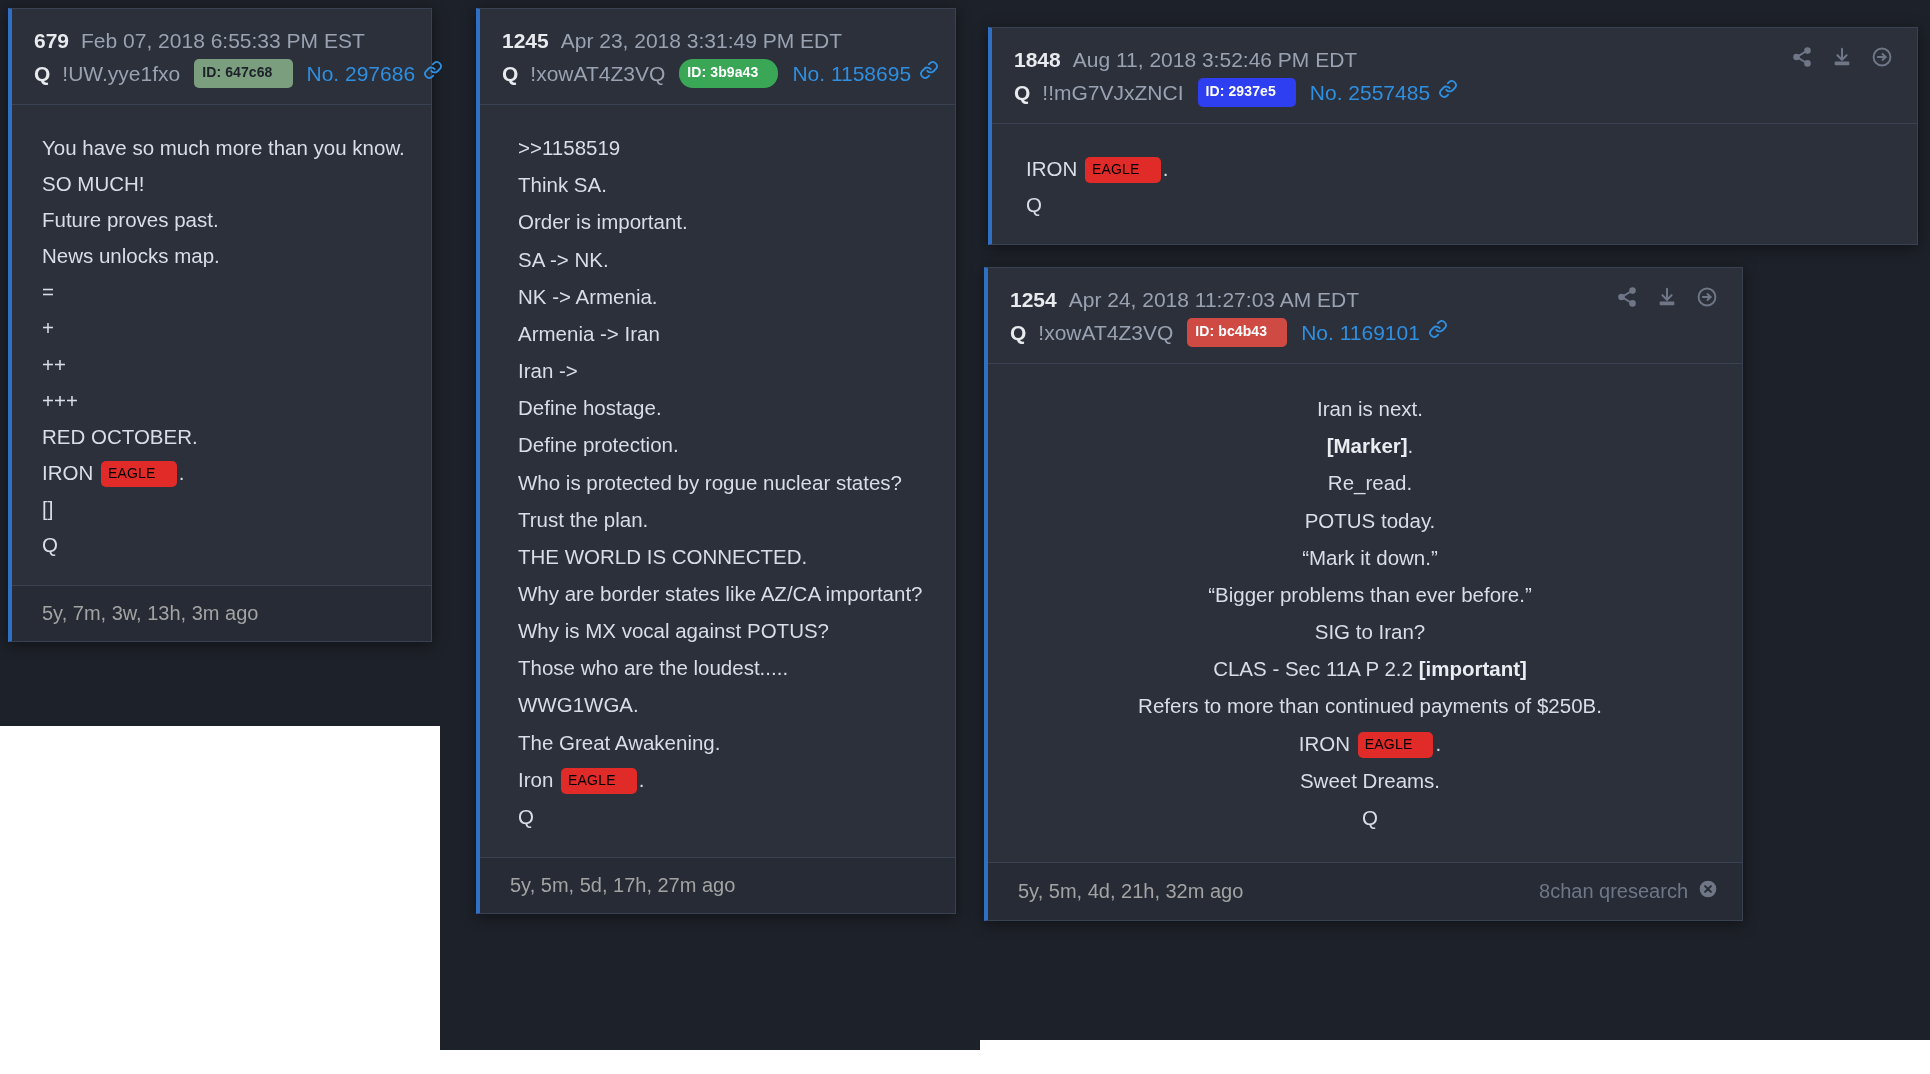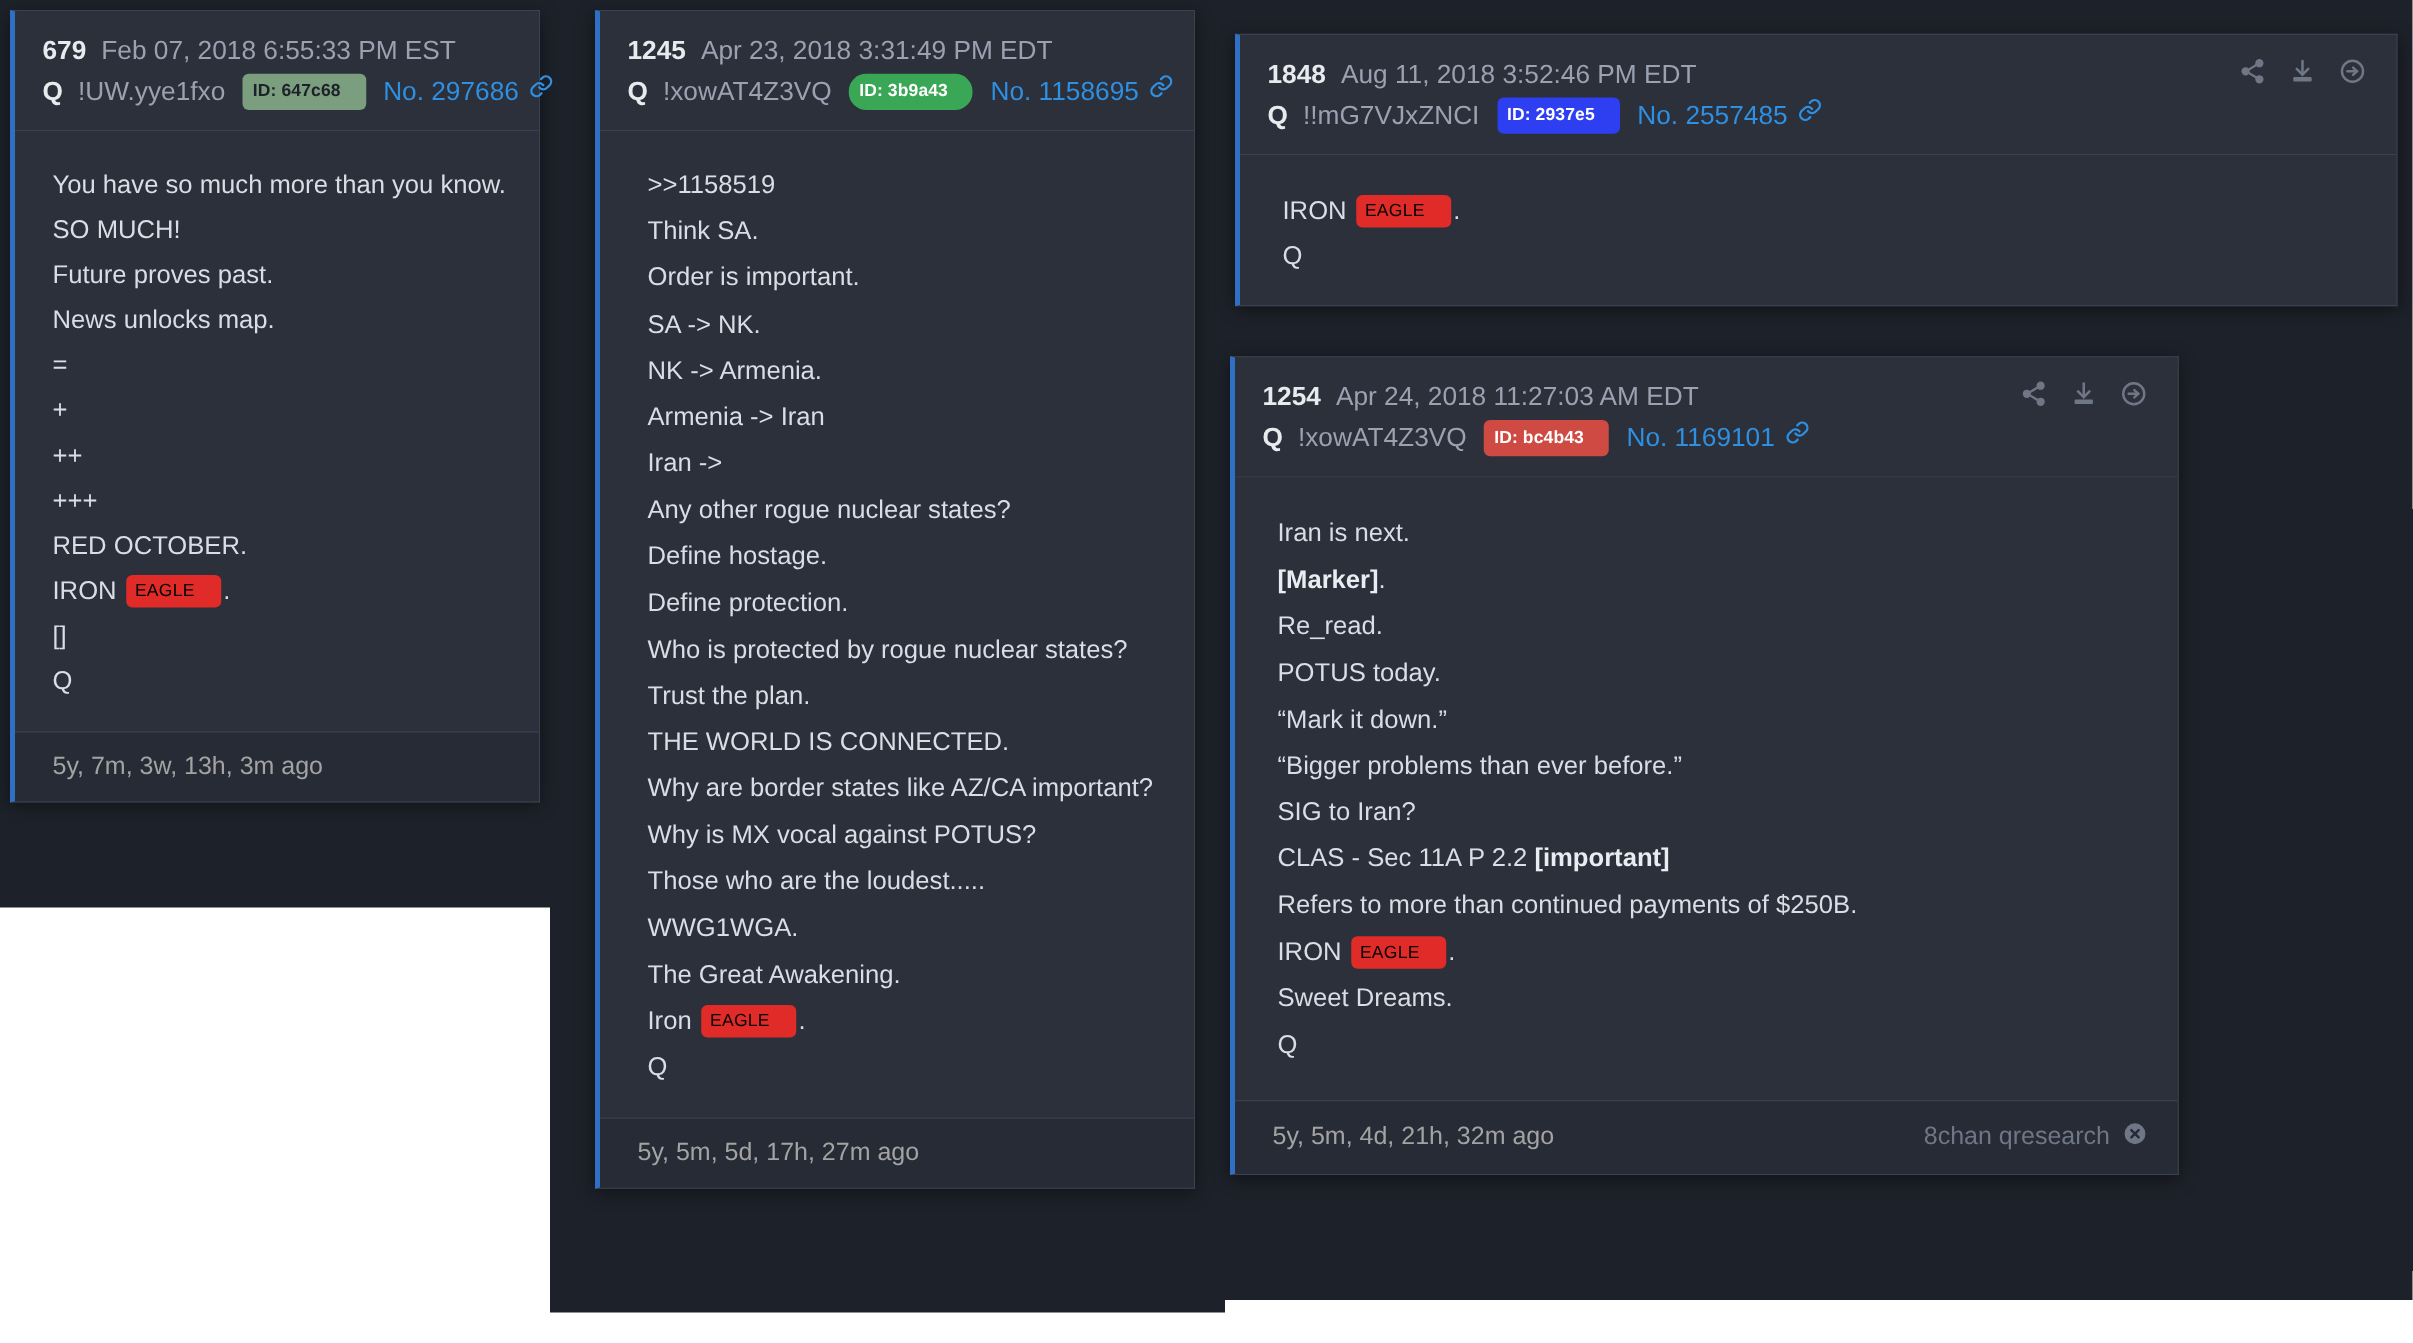--- a/index.html
+++ b/index.html
@@ -144,21 +144,21 @@
     font-size: 20px;
     display: flex;
     align-items: center;
     gap: 10px;
   }
 
   
   #card-679  { left: 8px;   top: 8px;   width: 424px; }
   #card-1245 { left: 448px; top: 8px;   width: 480px; margin-left: 28px; }
   #card-1848 { left: 988px; top: 27px;  width: 930px; }
-  #card-1254 { left: 984px; top: 285px; width: 759px; }
+  #card-1254 { left: 984px; top: 267px; width: 759px; text-align: center; }
 
   #card-1245 .card-body { padding-left: 38px; }
   #card-1245 .line { padding: 3px 0; }
 
   #card-1848 .card-body { padding: 26px 24px 22px 34px; }
   #card-1254 .card-body { padding: 26px 24px 26px 34px; }
   #card-1254 .line { padding: 3px 0; }
 </style>
 </head>
 <body>
@@ -227,21 +227,20 @@
   </div>
   <div class="divider"></div>
   <div class="card-body">
     <div class="line">&gt;&gt;1158519</div>
     <div class="line">Think SA.</div>
     <div class="line">Order is important.</div>
     <div class="line">SA -&gt; NK.</div>
     <div class="line">NK -&gt; Armenia.</div>
     <div class="line">Armenia -&gt; Iran</div>
     <div class="line">Iran -&gt;</div>
-    <div class="line">Any other rogue nuclear states?</div>
     <div class="line">Define hostage.</div>
     <div class="line">Define protection.</div>
     <div class="line">Who is protected by rogue nuclear states?</div>
     <div class="line">Trust the plan.</div>
     <div class="line">THE WORLD IS CONNECTED.</div>
     <div class="line">Why are border states like AZ/CA important?</div>
     <div class="line">Why is MX vocal against POTUS?</div>
     <div class="line">Those who are the loudest.....</div>
     <div class="line">WWG1WGA.</div>
     <div class="line">The Great Awakening.</div>

